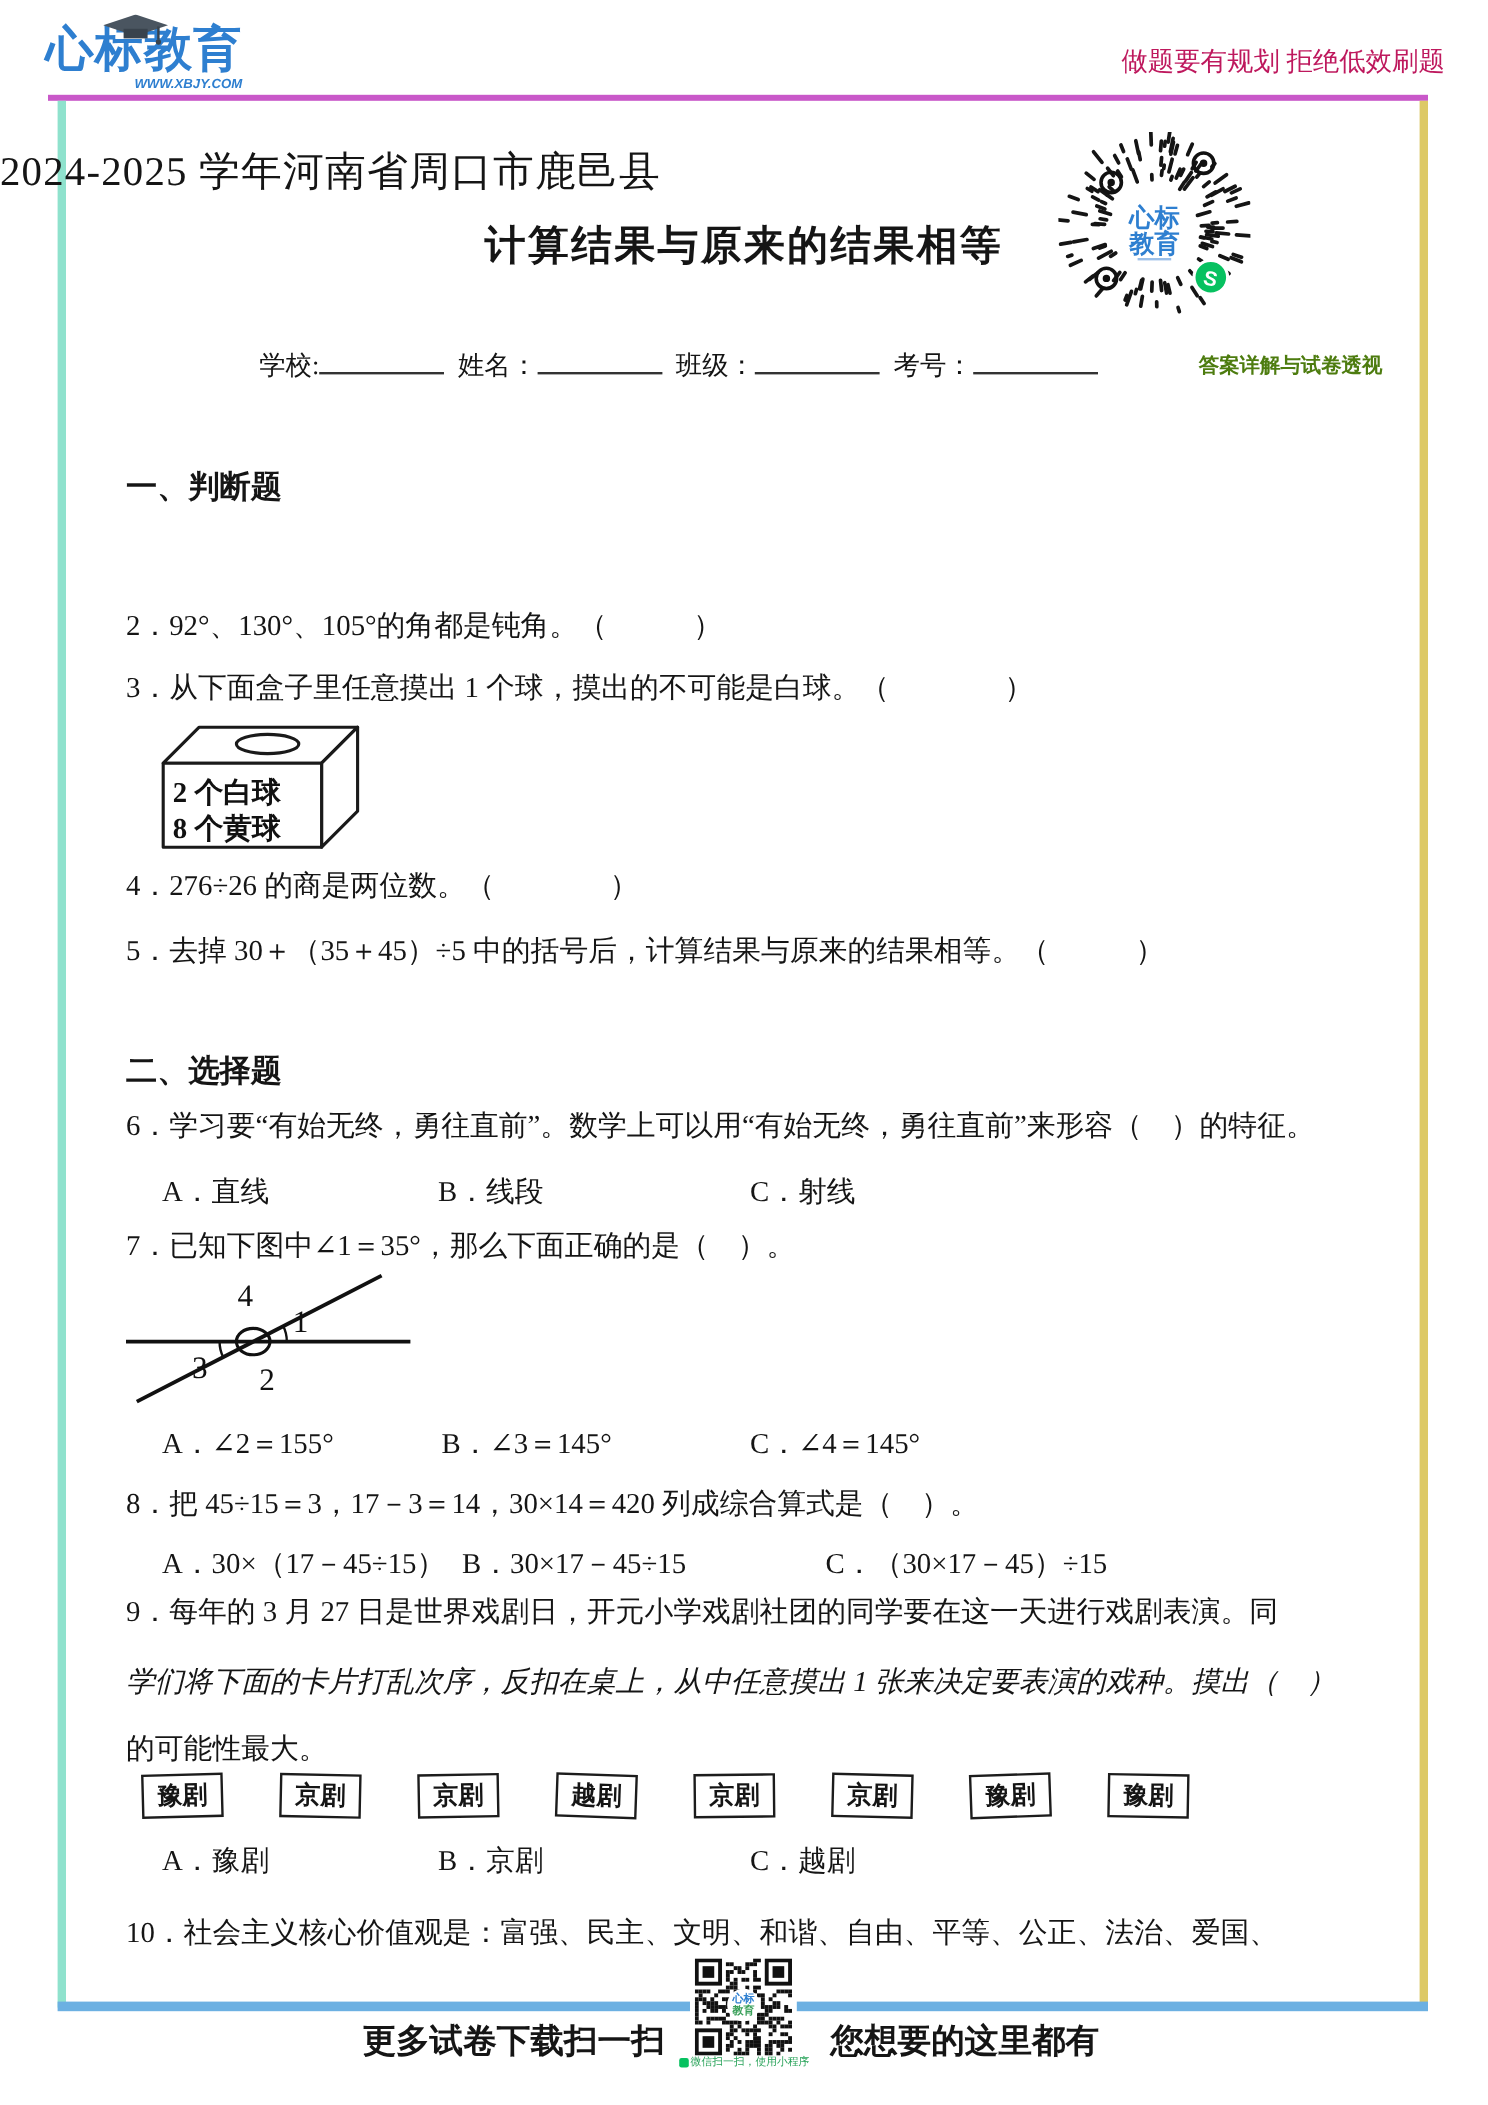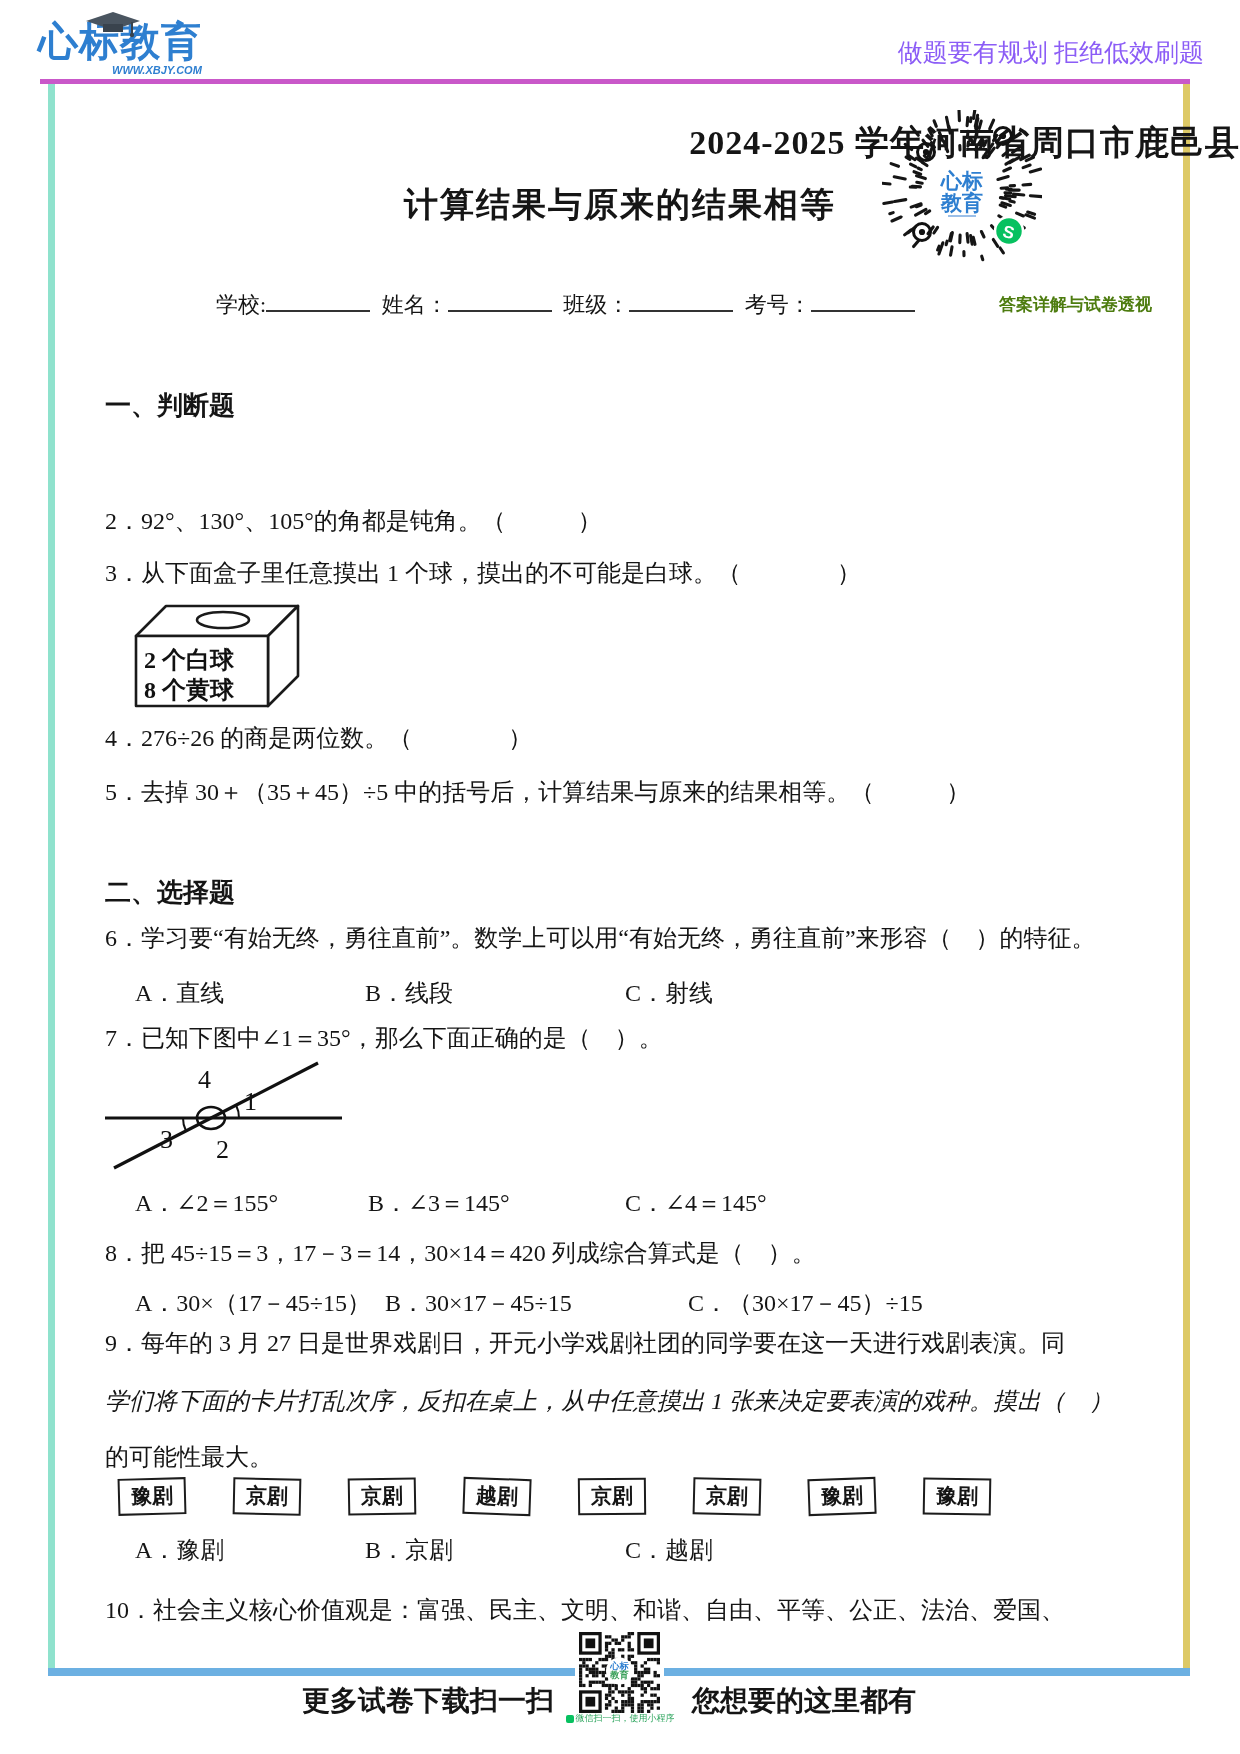--- a/index.html
+++ b/index.html
@@ -7,30 +7,30 @@
         font-family:"Liberation Serif","DejaVu Serif",serif;color:#151515;padding-left:10px;}
   .abs{position:absolute;white-space:nowrap;}
 
   
   .logo-wrap{left:38px;top:12px;width:200px;height:66px;}
   .logo-text{font-family:"Liberation Sans","DejaVu Sans",sans-serif;font-weight:bold;
              font-size:40px;color:#2e7fd0;letter-spacing:1px;line-height:58px;}
   .logo-url{position:absolute;left:74px;top:52px;font-family:"Liberation Sans",sans-serif;
             font-style:italic;font-weight:bold;font-size:11px;color:#2e7fd0;}
   .cap-icon{position:absolute;left:48px;top:0px;}
-  .slogan{top:36px;right:46px;font-size:25px;color:#8b5cf6;}
+  .slogan{top:36px;right:46px;font-size:22px;color:#be185d;}
 
   
   .line-top{left:40px;top:79px;width:1150px;height:5px;background:#c958c9;}
   .line-left{left:48px;top:84px;width:7px;height:1589px;background:#8fe2cd;}
   .line-right{left:1183px;top:84px;width:7px;height:1586px;background:#ddc966;}
   .line-bottom{left:48px;top:1668px;width:1142px;height:8px;background:#6cb0e2;z-index:1;}
 
   
-  .title1{left:0;top:120px;width:1240px;text-align:right;font-weight:bold;font-size:34px;letter-spacing:1px;}
+  .title1{left:0;top:120px;width:1240px;text-align:left;font-weight:normal;font-size:34px;letter-spacing:1px;}
   .title2{left:0;top:182px;width:1240px;text-align:center;font-weight:bold;font-size:34px;letter-spacing:2px;}
 
   .corner-qr{left:882px;top:110px;z-index:2;}
 
   
   .form-row{left:216px;top:290px;font-size:22px;}
   .blank{display:inline-block;width:104px;height:16px;border-bottom:2px solid #333;margin-right:6px;}
   .qr-note{left:999px;top:293px;font-family:"Liberation Sans","DejaVu Sans",sans-serif;
            font-weight:600;font-size:17px;color:#4d7c0f;}
 

